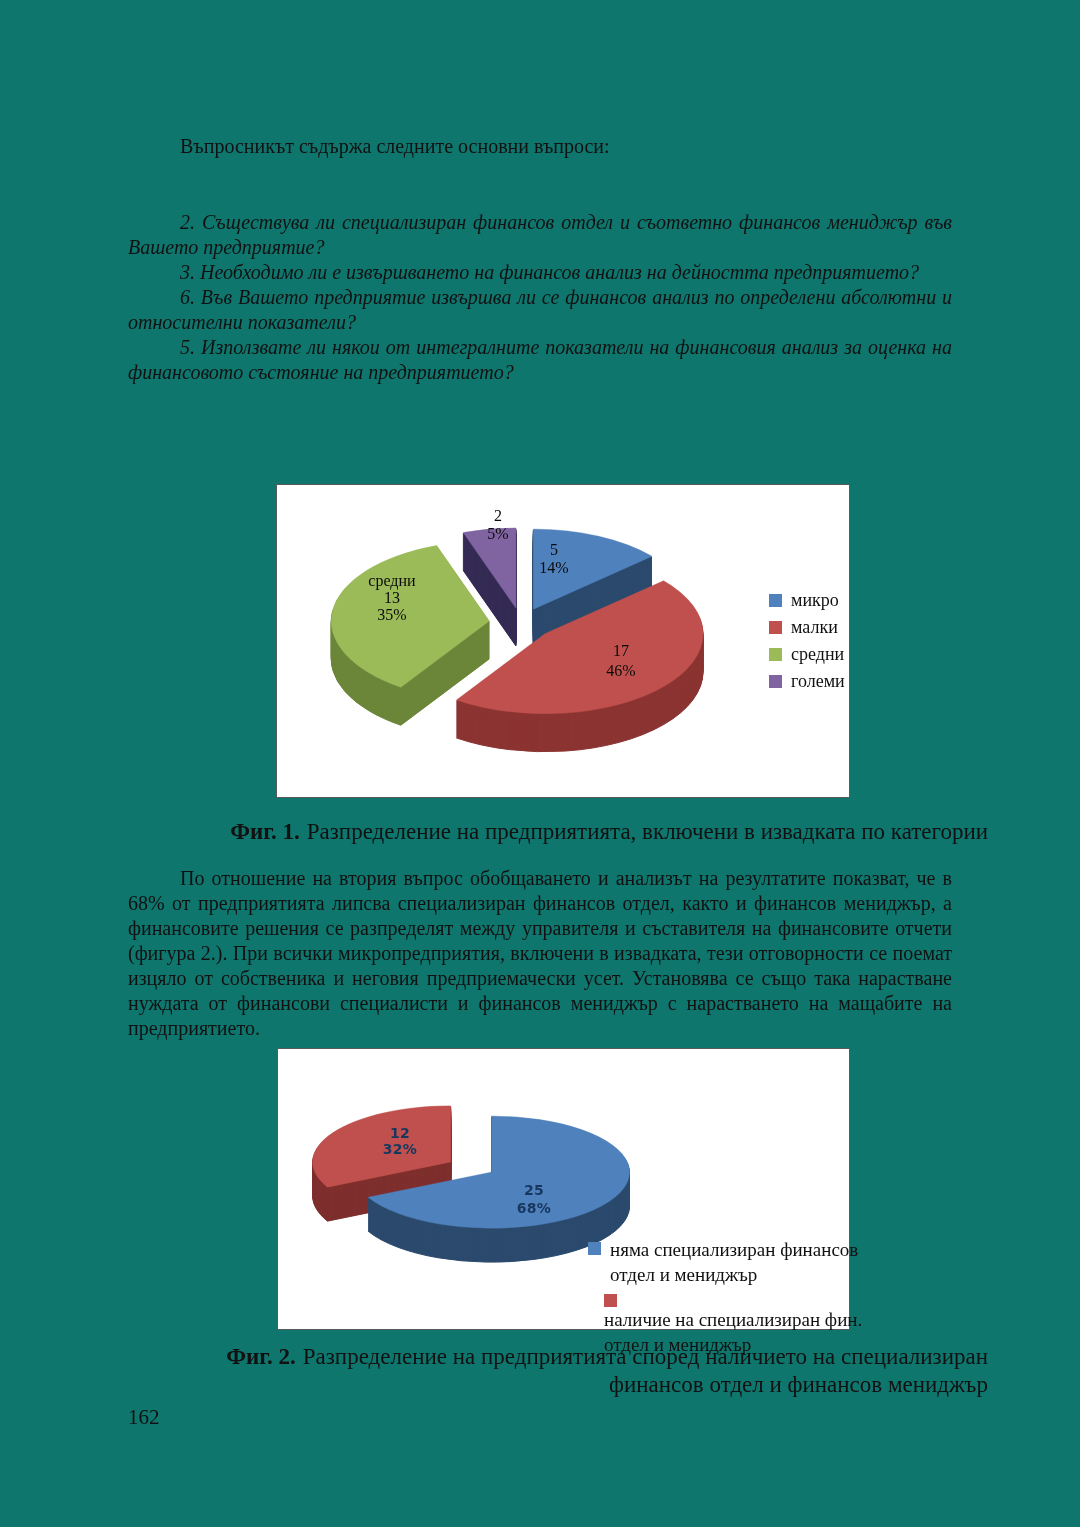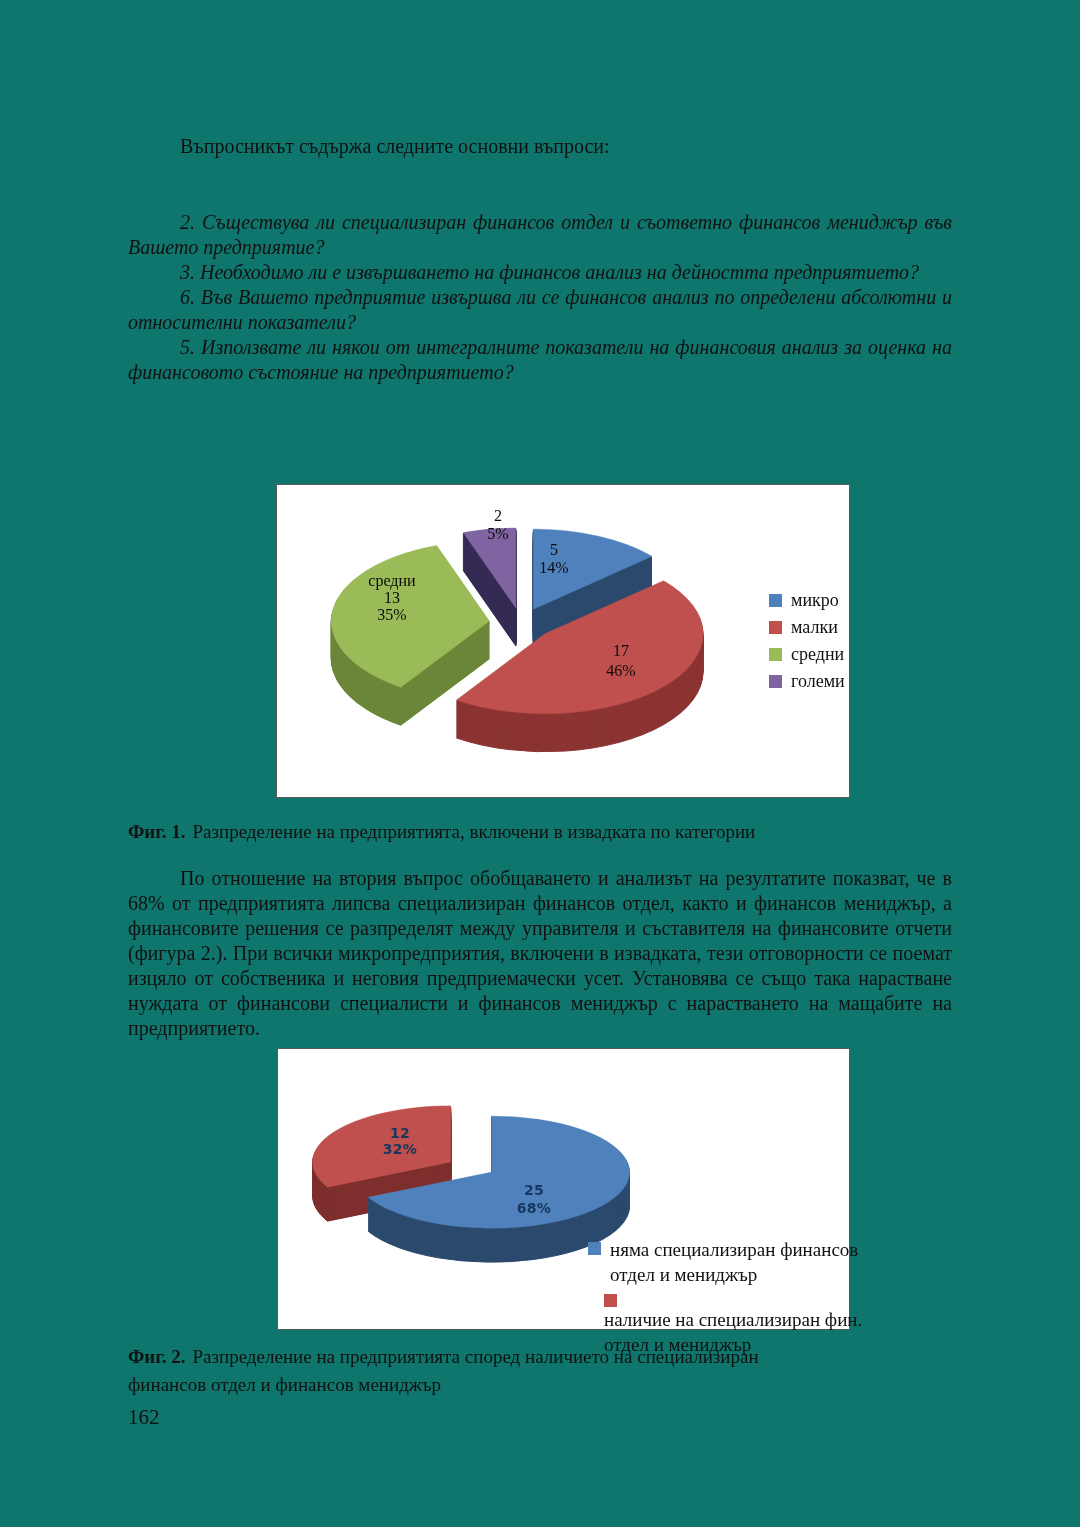--- a/index.html
+++ b/index.html
@@ -16,21 +16,21 @@
   .figbox{position:absolute; margin:0; border:1px solid #5a5a5a; background:#fff;}
   .figbox svg{position:absolute; left:0; top:0;}
   svg[data-chart="0"] text{font:16px "Liberation Serif","DejaVu Serif",serif;}
   svg[data-chart="1"] text{font:700 14px "DejaVu Sans",sans-serif; letter-spacing:.3px;}
   .legend{position:absolute;}
   .legend-item{display:flex; align-items:center; height:27px; font-size:18px; white-space:nowrap;text-align:center;}
   .legend2-item{position:absolute; display:flex; align-items:flex-start; font-size:19px;}
   .legend2-item .legend-label{width:262px; line-height:25px; white-space:normal;}
   .swatch{width:13px; height:13px; flex:0 0 13px; margin-right:9px;}
   .legend2-item .swatch{margin-top:5px;}
-  .caption{position:absolute; left:128px; width:860px; text-align:left; font-size:19px; line-height:28px;}
+  .caption{position:absolute; left:128px; width:860px; text-align:right; font-size:23px; line-height:28px;}
   .cap-prefix{font-weight:bold; margin-right:7px;}
   .pagenum{position:absolute; left:128px; top:1405px; font-size:21px;}
 </style>
 </head>
 <body>
 
 <div class="page">
 
   <div class="tblock intro">Въпросникът съдържа следните основни въпроси:</div>
 

